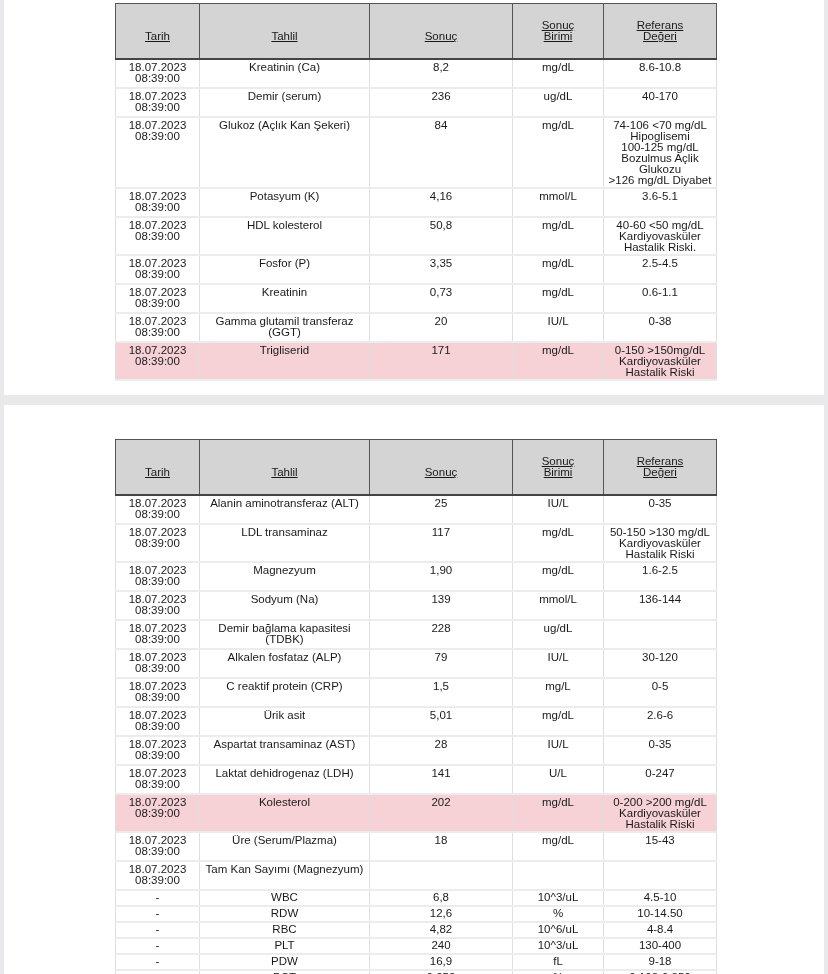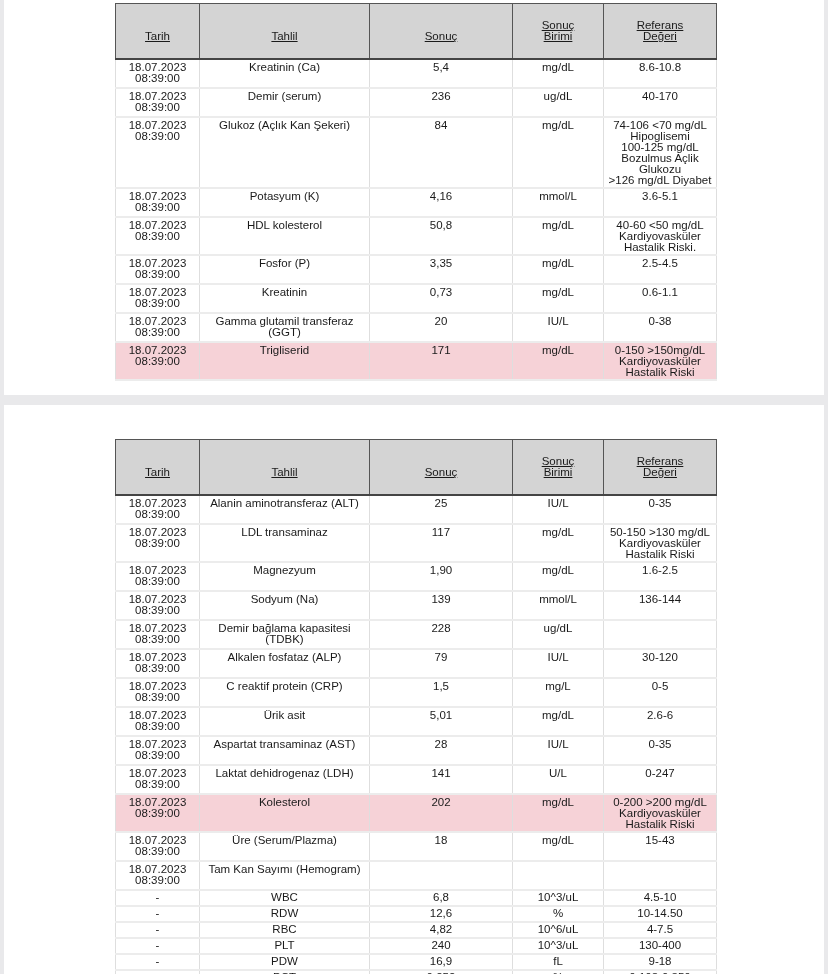--- a/index.html
+++ b/index.html
@@ -71,21 +71,21 @@
         <th>Sonuç</th>
         <th>Sonuç Birimi</th>
         <th>Referans Değeri</th>
       </tr>
     </thead>
     <tbody>
         <tr class="std">
           <td class="ref">18.07.2023
 08:39:00</td>
           <td class="ref">Kreatinin (Ca)</td>
-          <td class="ref">5,4</td>
+          <td class="ref">8,2</td>
           <td class="ref">mg/dL</td>
           <td class="ref">8.6-10.8</td>
         </tr>
         <tr class="std">
           <td class="ref">18.07.2023
 08:39:00</td>
           <td class="ref">Demir (serum)</td>
           <td class="ref">236</td>
           <td class="ref">ug/dL</td>
           <td class="ref">40-170</td>
@@ -276,21 +276,21 @@
           <td class="ref">18.07.2023
 08:39:00</td>
           <td class="ref">Üre (Serum/Plazma)</td>
           <td class="ref">18</td>
           <td class="ref">mg/dL</td>
           <td class="ref">15-43</td>
         </tr>
         <tr class="std">
           <td class="ref">18.07.2023
 08:39:00</td>
-          <td class="ref">Tam Kan Sayımı (Hemogram)</td>
+          <td class="ref">Tam Kan Sayımı (Magnezyum)</td>
           <td class="ref"></td>
           <td class="ref"></td>
           <td class="ref"></td>
         </tr>
         <tr class="sub">
           <td class="ref">-</td>
           <td class="ref">WBC</td>
           <td class="ref">6,8</td>
           <td class="ref">10^3/uL</td>
           <td class="ref">4.5-10</td>
@@ -300,21 +300,21 @@
           <td class="ref">RDW</td>
           <td class="ref">12,6</td>
           <td class="ref">%</td>
           <td class="ref">10-14.50</td>
         </tr>
         <tr class="sub">
           <td class="ref">-</td>
           <td class="ref">RBC</td>
           <td class="ref">4,82</td>
           <td class="ref">10^6/uL</td>
-          <td class="ref">4-7.5</td>
+          <td class="ref">4-8.4</td>
         </tr>
         <tr class="sub">
           <td class="ref">-</td>
           <td class="ref">PLT</td>
           <td class="ref">240</td>
           <td class="ref">10^3/uL</td>
           <td class="ref">130-400</td>
         </tr>
         <tr class="sub">
           <td class="ref">-</td>

